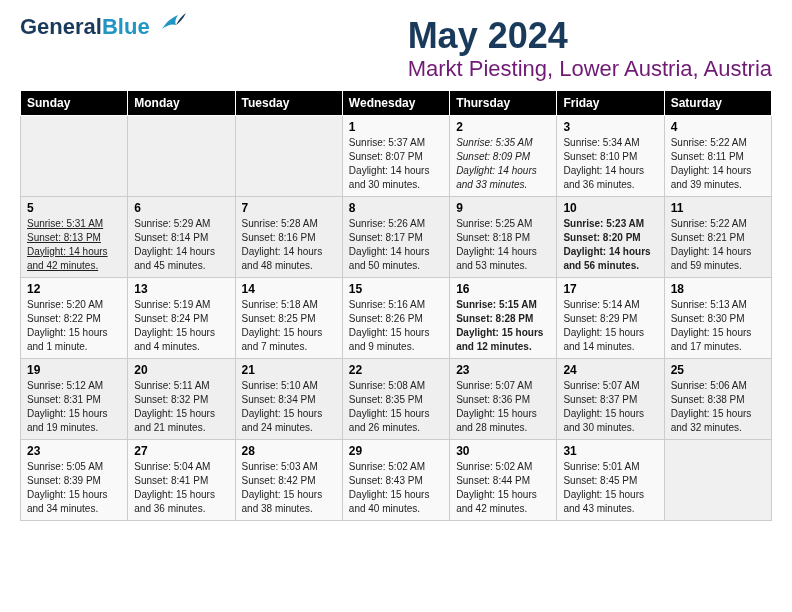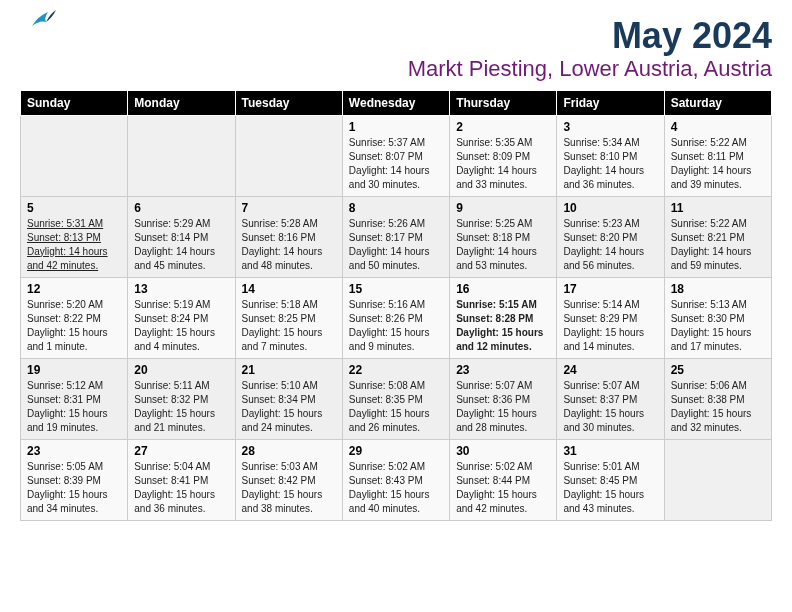--- a/index.html
+++ b/index.html
@@ -24,21 +24,21 @@
     .logo-text {
       font-size: 22px;
       font-weight: bold;
       color: #1a3a5c;
       line-height: 1;
     }
     .logo-text span.blue {
       color: #2196c4;
     }
     .title-block {
-      text-align: right;
+      text-align: left;
     }
     .month-year {
       font-size: 36px;
       font-weight: bold;
       color: #1a3a5c;
       line-height: 1.1;
     }
     .location {
       font-size: 22px;
       color: #701a75;
@@ -86,20 +86,23 @@
     .empty-cell {
       background: #f0f0f0 !important;
     }
   </style>
 </head>
 <body>
 
 <div class="header">
   <div class="logo">
     <div style="display:flex;align-items:center;">
+      <span class="logo-text">
+        <span style="color:#1a3a5c;">General</span><span class="blue">Blue</span>
+      </span>
 
       <svg width="32" height="24" viewBox="0 0 32 24" style="margin-left:4px;margin-top:-8px;">
         <path d="M8 18 Q14 8 24 4 Q20 10 22 14 Q16 12 8 18Z" fill="#2196c4"></path>
         <path d="M22 14 Q26 6 32 2 Q28 10 22 14Z" fill="#1a3a5c"></path>
       </svg>
     </div>
   </div>
   <div class="title-block">
     <div class="month-year">May 2024</div>
     <div class="location">Markt Piesting, Lower Austria, Austria</div>
@@ -125,21 +128,21 @@
         <td class="empty-cell"></td>
         <td>
           <span class="day-number">1</span>
           <div class="day-info" style="white-space: pre-line;">Sunrise: 5:37 AM
 Sunset: 8:07 PM
 Daylight: 14 hours
 and 30 minutes.</div>
         </td>
         <td>
           <span class="day-number">2</span>
-          <div class="day-info" style="white-space: pre-line;">Sunrise: 5:35 AM
+          <div class="day-info" style="white-space: pre-line; font-style: italic;">Sunrise: 5:35 AM
 Sunset: 8:09 PM
 Daylight: 14 hours
 and 33 minutes.</div>
         </td>
         <td>
           <span class="day-number">3</span>
           <div class="day-info" style="white-space: pre-line;">Sunrise: 5:34 AM
 Sunset: 8:10 PM
 Daylight: 14 hours
 and 36 minutes.</div>
@@ -183,21 +186,21 @@
         </td>
         <td>
           <span class="day-number">9</span>
           <div class="day-info" style="white-space: pre-line;">Sunrise: 5:25 AM
 Sunset: 8:18 PM
 Daylight: 14 hours
 and 53 minutes.</div>
         </td>
         <td>
           <span class="day-number">10</span>
-          <div class="day-info" style="white-space: pre-line;">Sunrise: 5:23 AM
+          <div class="day-info" style="white-space: pre-line; font-weight: bold;">Sunrise: 5:23 AM
 Sunset: 8:20 PM
 Daylight: 14 hours
 and 56 minutes.</div>
         </td>
         <td>
           <span class="day-number">11</span>
           <div class="day-info" style="white-space: pre-line;">Sunrise: 5:22 AM
 Sunset: 8:21 PM
 Daylight: 14 hours
 and 59 minutes.</div>

